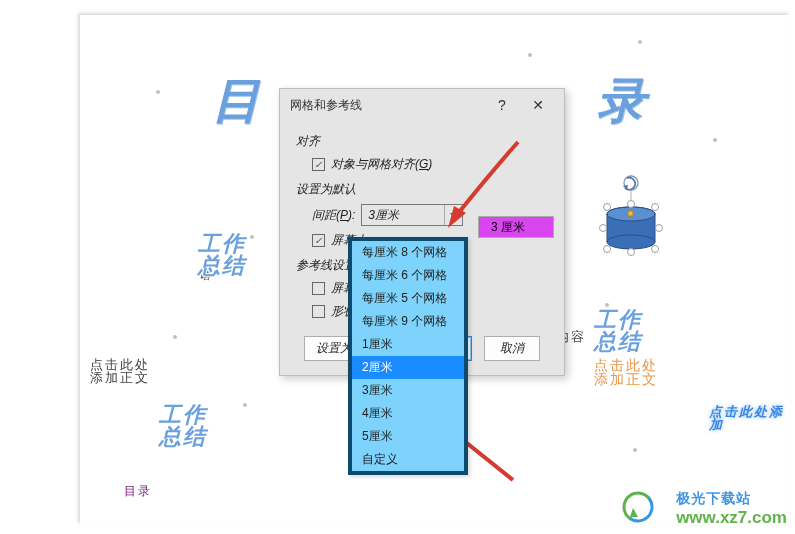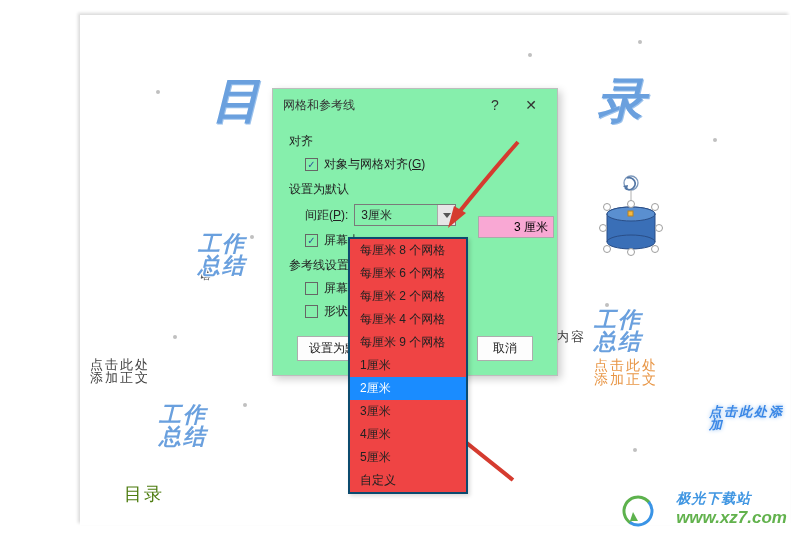--- a/index.html
+++ b/index.html
@@ -46,42 +46,42 @@
     
     .blue-cyl {
       position: absolute;
       left: 598px; top: 175px;
       width: 66px; height: 85px;
     }
     .blue-cyl svg { width: 100%; height: 100%; }
     
     .dialog {
       position: absolute;
-      left: 272px; top: 88px;
+      left: 279px; top: 88px;
       width: 286px;
-      background: #86efac;
+      background: #e5e5e5;
       border: 1px solid #bdbdbd;
       box-shadow: 3px 3px 8px rgba(0,0,0,0.2);
     }
     .dialog .titlebar {
       display: flex;
       align-items: center;
       padding: 6px 8px 4px 10px;
       font-size: 12px;
       color: #333;
     }
     .dialog .titlebar .title { flex: 1; }
     .dialog .titlebar .btn {
       width: 36px; height: 20px;
       display: flex; align-items: center; justify-content: center;
       font-size: 14px; font-family: Arial;
       color: #333;
       cursor: pointer;
     }
-    .dialog .body { padding: 6px 16px 14px 16px; font-size: 12px; color: #222; }
+    .dialog .body { padding: 6px 16px 14px 16px; font-size: 12px; color: #222; font-style: italic; }
     .section-label { margin: 8px 0 6px 0; }
     .row { display: flex; align-items: center; margin: 4px 0 6px 16px; gap:6px; }
     .row label { color:#222; }
     .chk { width: 13px; height: 13px; border: 1px solid #666; display: inline-flex; align-items:center; justify-content:center; font-size:10px; color:#2b579a; }
     .combo {
       display: flex; border:1px solid #7a7a7a;
       height: 22px;
     }
     .combo span { padding: 2px 6px; flex:1; font-size:12px;}
     .combo .arrow { width:18px; border-left:1px solid #aaa; background:#e6e6e6; display:flex; align-items:center; justify-content:center;}
@@ -99,50 +99,49 @@
       font-size: 12px;
       min-width: 56px;
       text-align: center;
     }
     .dlg-btn.primary { border: 1px solid #2b87d8; box-shadow: 0 0 0 1px #8fc3ee inset; min-width:72px;}
     
     .dropdown {
       position: absolute;
       left: 348px; top: 237px;
       width: 120px;
-      background: #ef4444;
-      border: 2px solid #0c4a6e;
+      background: #7dd3fc;
+      border: 4px solid #0c4a6e;
       box-shadow: 2px 2px 4px rgba(0,0,0,0.15);
       z-index: 50;
     }
     .dropdown .opt {
       padding: 3px 10px;
       font-size: 12px;
       color: #222;
       cursor: pointer;
     }
     .dropdown .opt.sel { background: #1a8cff; color: #fff; }
     
     .spacing-input2 {
       position: absolute;
       left: 478px; top: 216px;
       width: 76px; height:22px;
       border: 1px solid #aaa;
       font-size: 12px;
-      padding: 2px 5px;
-      background:#f9a8d4;
-      text-align:right;
+      padding: 2px 12px;
+      background:#d946ef;
     }
     
     .arrow-shape { position: absolute; pointer-events: none; }
     
     .watermark {
       position: absolute;
       right: 8px; bottom: 6px;
-      display: flex; align-items: flex-end; gap:21px;font-style:italic;
+      display: flex; align-items: flex-start; gap:21px;
     }
     .watermark .wm-text { text-align: left; }
     .watermark .wm-text .l1 { font-size: 14px; color: #4096e2; font-weight: bold; letter-spacing:1px;}
     .watermark .wm-text .l2 { font-size: 17px; color: #62b24d; font-weight: bold;}
     
     .text-stroke {
       text-shadow: -1px -1px 0 #fff, 1px -1px 0 #fff, -1px 1px 0 #fff, 1px 1px 0 #fff;
     }
     .u { text-decoration: underline; }
   </style>
@@ -176,21 +175,21 @@
   <div class="bg-text med text-stroke" style="left:79px; top:389px">工作</div>
   <div class="bg-text med text-stroke" style="left:79px; top:411px">总结</div>
 
   <div class="bg-text small" style="left:10px; top:343px; white-space:pre-line; font-style:normal">点击此处
 添加正文</div>
   <div class="bg-text orange" style="left:514px; top:343px; white-space:pre-line; font-style:normal">点击此处
 添加正文</div>
   <div class="bg-text small" style="left:476px; top:315px; font-style:normal">内容</div>
   <div class="bg-text link" style="left:629px; top:390px; font-style:italic; font-weight:bold; text-shadow:0 0 4px #8abbf0">点击此处添加</div>
 
-  <div class="bg-text" style="left:44px; top:470px; font-size:18px; color:#4d7c0f; font-style:normal; font-weight:normal">目录</div>
+  <div class="bg-text" style="left:44px; top:470px; font-size:12px; color:#701a75; font-style:normal; font-weight:normal">目录</div>
 </div>
 
 <div class="blue-cyl">
   <svg viewBox="0 0 66 85">
     <circle cx="33" cy="8" r="7" fill="none" stroke="#7b97bb" stroke-width="1.3"></circle>
     <path d="M 29 3 a 6 6 0 1 1 -2 10" fill="none" stroke="#5276a5" stroke-width="1.8"></path>
     <polygon points="25,11 29,15 30,10" fill="#5276a5"></polygon>
     <line x1="33" y1="15" x2="33" y2="29" stroke="#b0b0b0"></line>
     <ellipse cx="33" cy="39" rx="24" ry="7" fill="#3a6fb7" stroke="#2a4e87"></ellipse>
     <rect x="9" y="39" width="48" height="28" fill="#3a6fb7" stroke="none"></rect>
@@ -257,22 +256,21 @@
       <div class="dlg-btn">取消</div>
     </div>
   </div>
 </div>
 
 <div class="spacing-input2">3 厘米</div>
 
 <div class="dropdown">
   <div class="opt">每厘米 8 个网格</div>
   <div class="opt">每厘米 6 个网格</div>
-  <div class="opt">每厘米 2 个网格</div>
-  <div class="opt">每厘米 4 个网格</div>
+  <div class="opt">每厘米 5 个网格</div>
   <div class="opt">每厘米 9 个网格</div>
   <div class="opt">1厘米</div>
   <div class="opt sel">2厘米</div>
   <div class="opt">3厘米</div>
   <div class="opt">4厘米</div>
   <div class="opt">5厘米</div>
   <div class="opt">自定义</div>
 </div>
 
 <svg class="arrow-shape" style="left:408px; top:136px; width:120px; height:100px">

